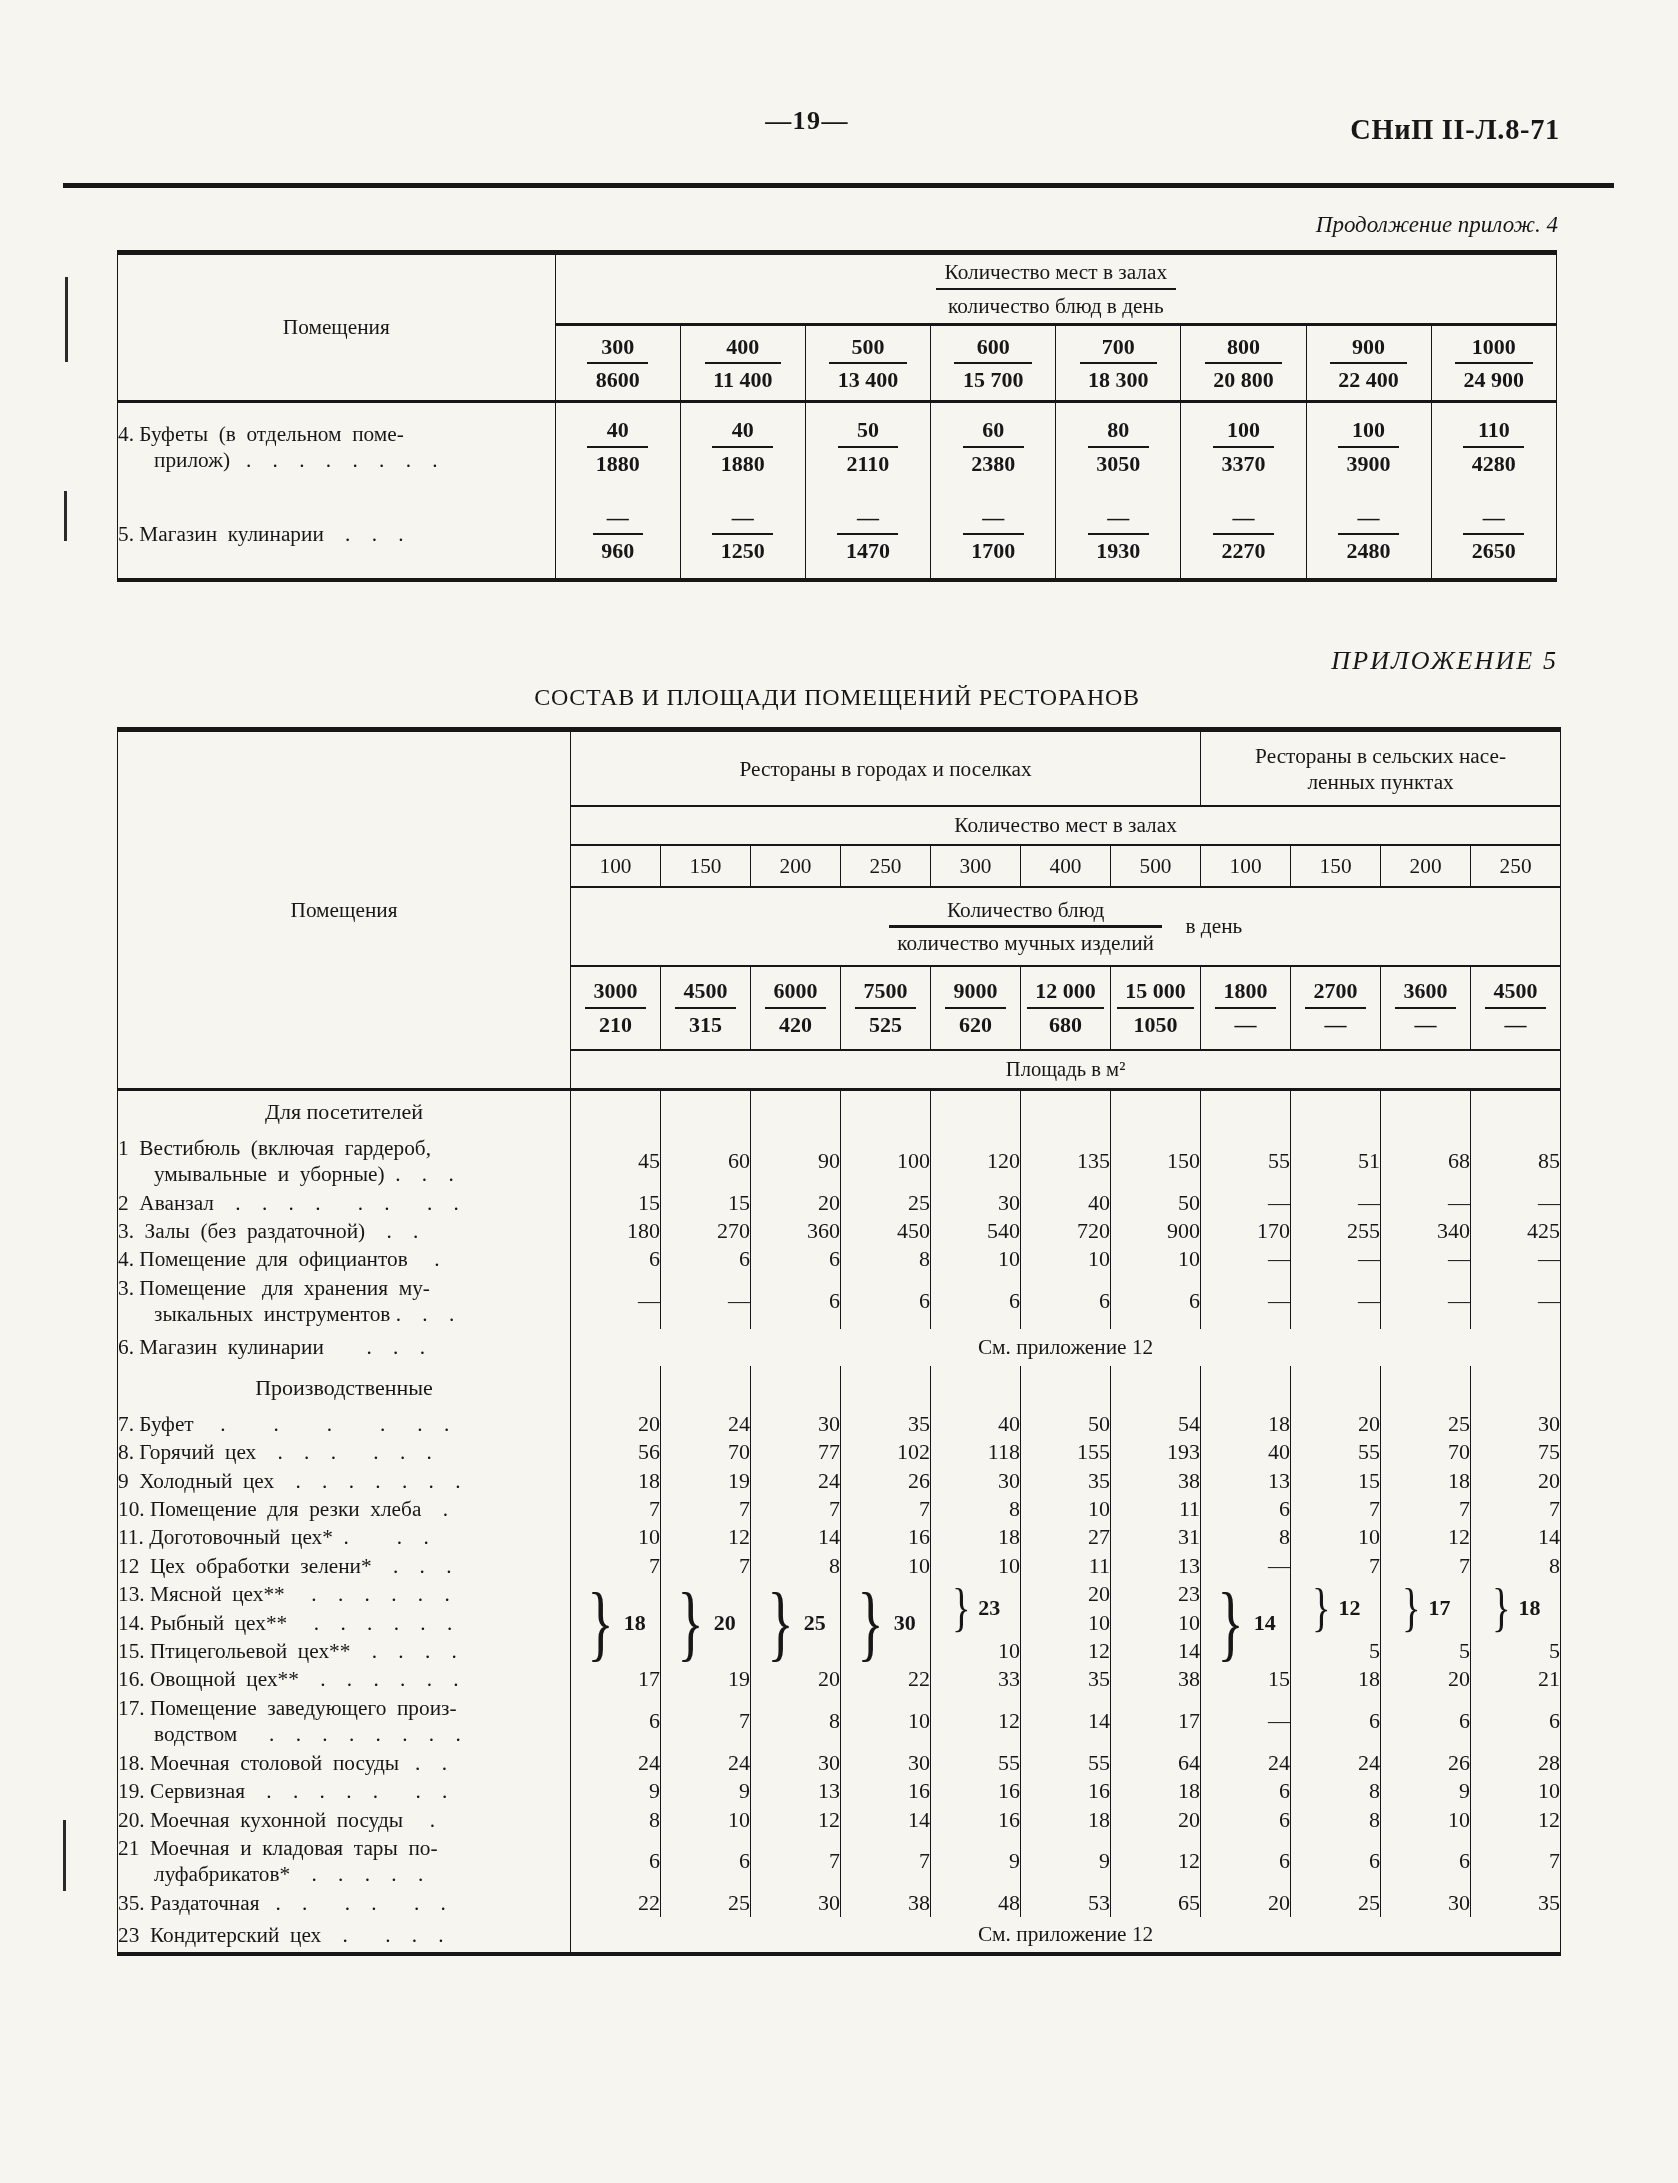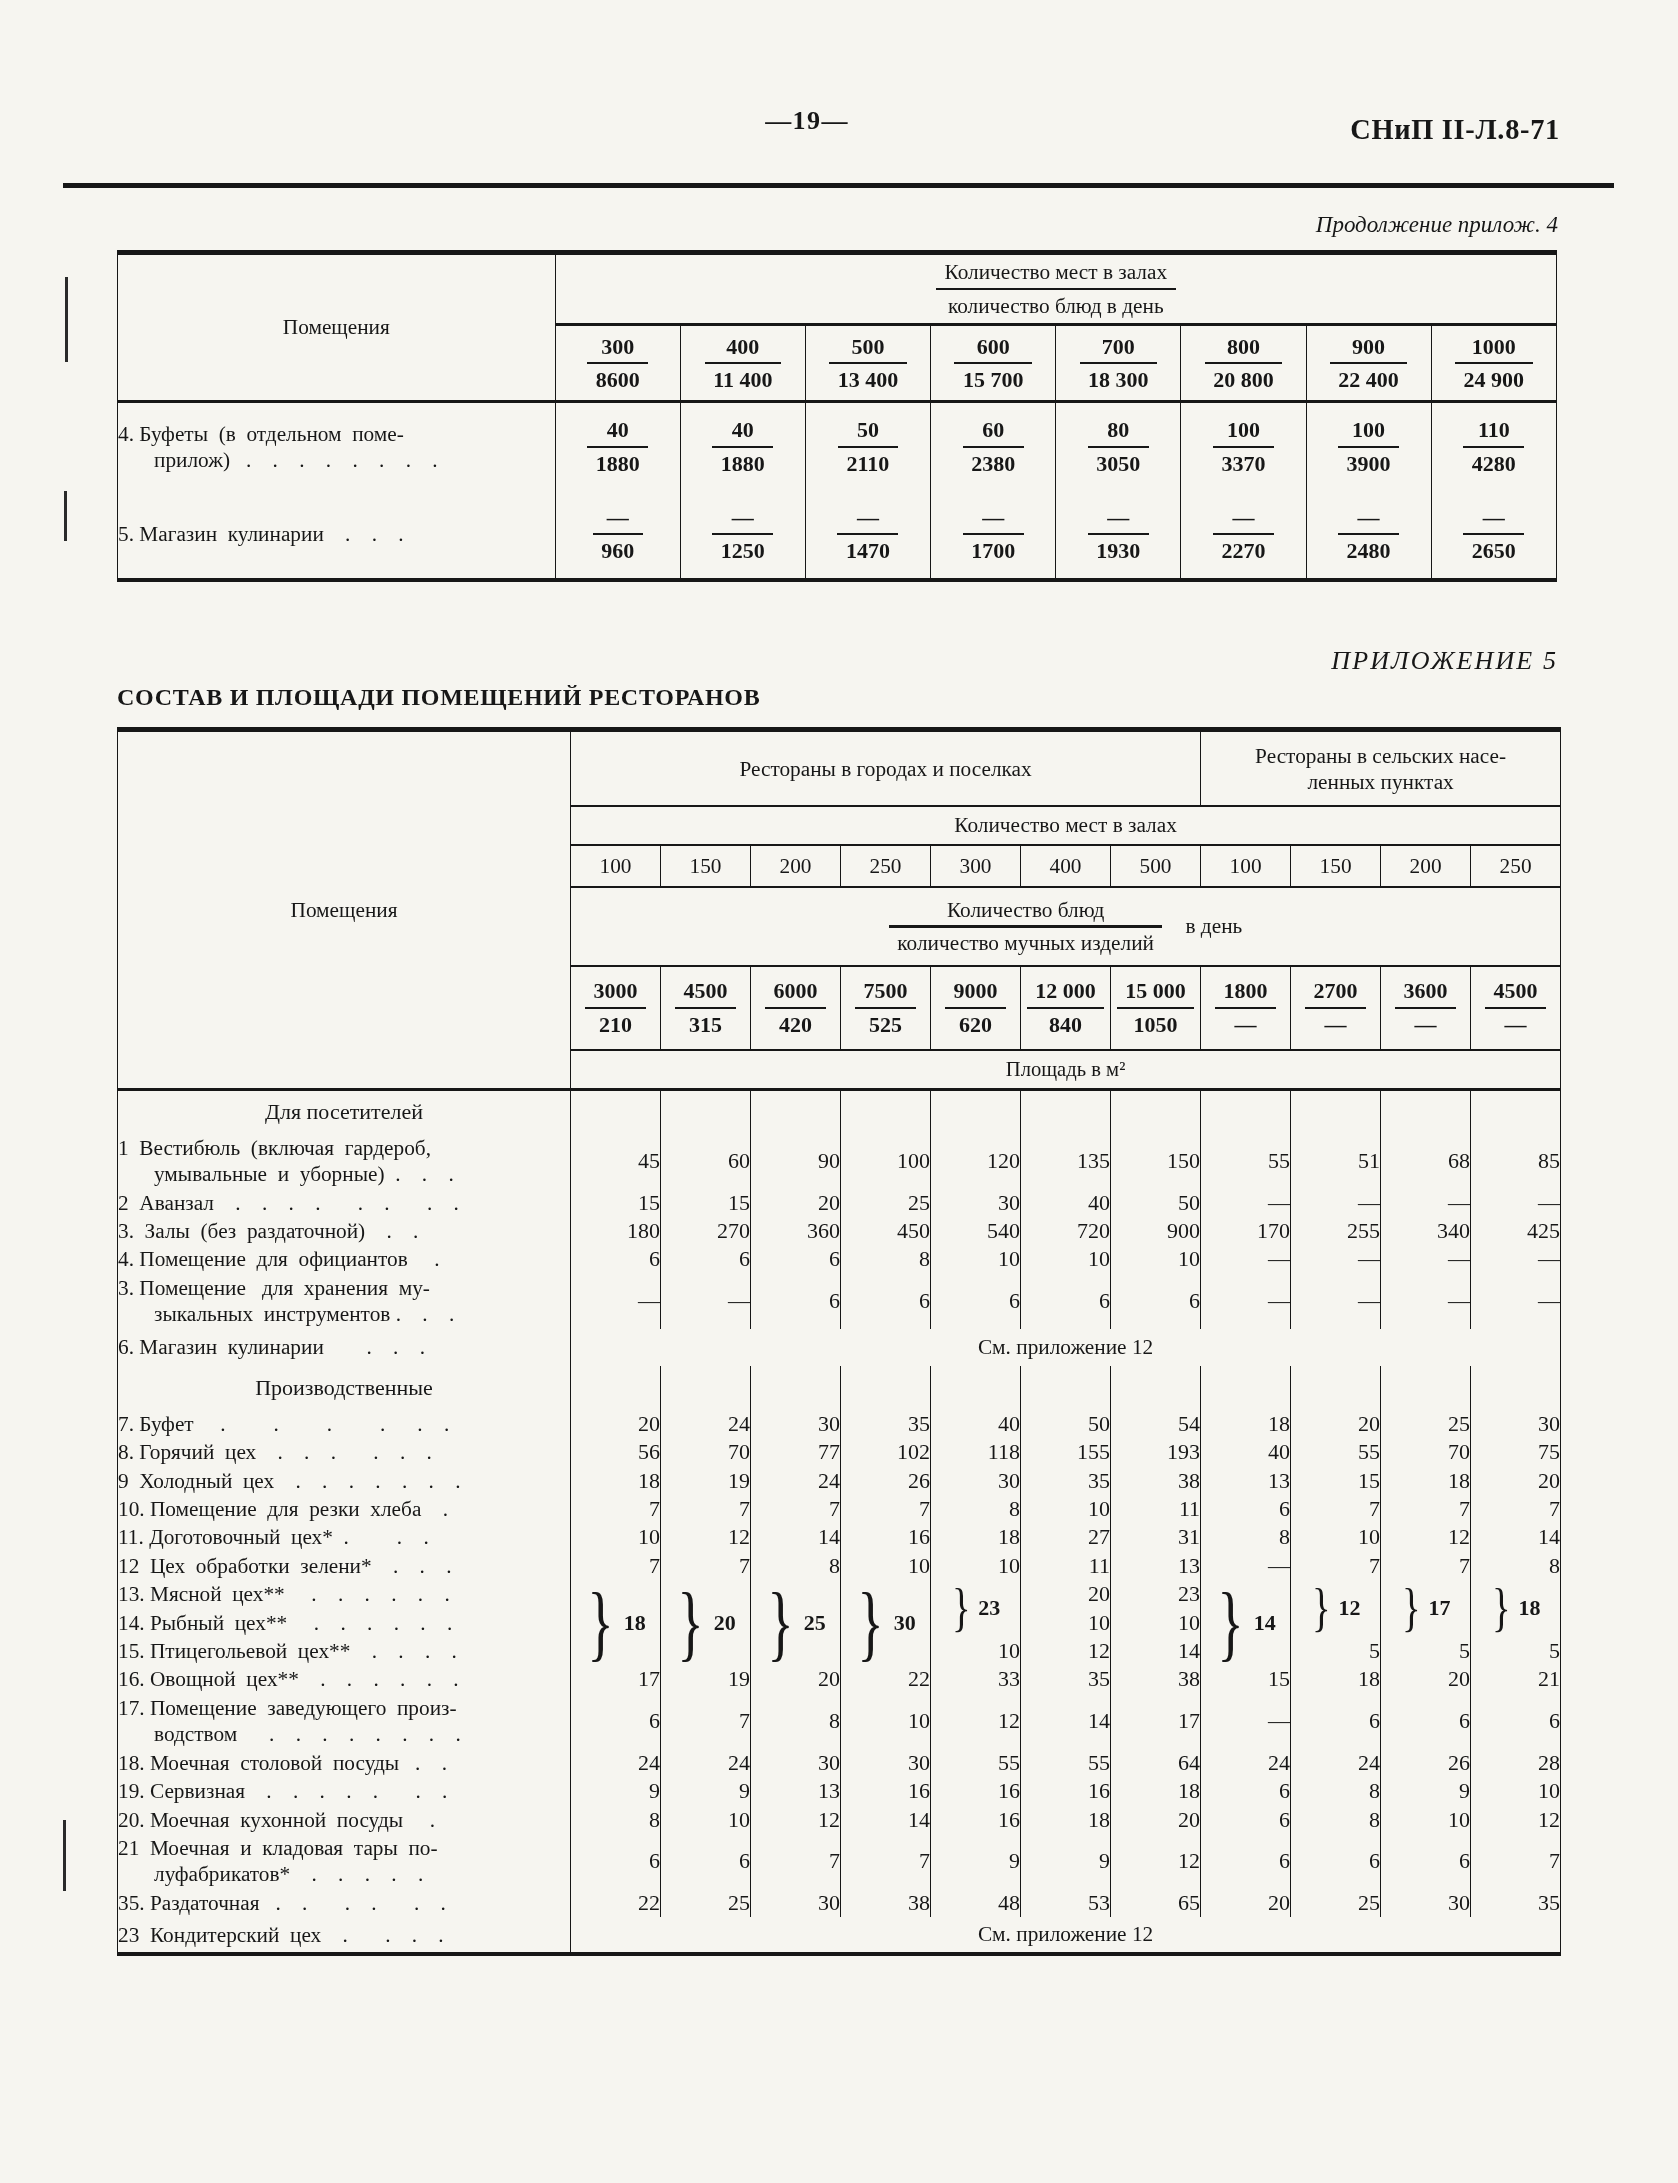--- a/index.html
+++ b/index.html
@@ -6,22 +6,22 @@
   #page{position:relative;width:1679px;height:2183px;background:#f6f5f0;
         font-family:"Liberation Serif","DejaVu Serif",serif;color:#171717;overflow:hidden;}
 
   
   .pnum{position:absolute;top:106px;left:0;width:1614px;text-align:center;
         font-size:26px;font-weight:700;letter-spacing:1.4px;}
   .dcode{position:absolute;top:114px;right:119px;font-size:28.4px;font-weight:700;letter-spacing:0.7px;}
   .hrule{position:absolute;top:183px;left:63px;width:1551px;height:5px;background:#171717;}
   .cnote{position:absolute;top:212px;right:121px;font-size:23px;font-style:italic;}
   .app5{position:absolute;top:646px;right:121px;font-size:26px;font-style:italic;letter-spacing:2.1px;}
-  .t2title{position:absolute;top:684px;left:117px;width:1440px;text-align:left;
-           font-size:24px;font-weight:700;letter-spacing:0.7px;}
+  .t2title{position:absolute;top:684px;left:117px;width:1440px;text-align:center;
+           font-size:24px;font-weight:400;letter-spacing:0.7px;}
 
   .t1wrap{position:absolute;top:250px;left:117px;}
   .t2wrap{position:absolute;top:727px;left:117px;}
 
   
   table.doc{border-collapse:collapse;table-layout:fixed;width:1440px;
             border:1.4px solid #171717;border-top-width:5px;border-bottom-width:4.3px;}
   table.doc th,table.doc td{padding:0;font-weight:normal;vertical-align:middle;}
 
   .lblh{font-size:21.3px;text-align:center;border-right:1.4px solid #171717;
@@ -328,21 +328,21 @@
                 <span class="fbot">525</span>
               </span></th>
             <th class="hnum" style="border-bottom: 2.8px solid rgb(23, 23, 23);"><span class="frstack fnum">
                 <span class="ftop">9000</span>
                 <span class="ln"></span>
                 <span class="fbot">620</span>
               </span></th>
             <th class="hnum" style="border-bottom: 2.8px solid rgb(23, 23, 23);"><span class="frstack fnum">
                 <span class="ftop">12 000</span>
                 <span class="ln"></span>
-                <span class="fbot">840</span>
+                <span class="fbot">680</span>
               </span></th>
             <th class="hnum" style="border-bottom: 2.8px solid rgb(23, 23, 23);"><span class="frstack fnum">
                 <span class="ftop">15 000</span>
                 <span class="ln"></span>
                 <span class="fbot">1050</span>
               </span></th>
             <th class="hnum" style="border-bottom: 2.8px solid rgb(23, 23, 23);"><span class="frstack fnum">
                 <span class="ftop">1800</span>
                 <span class="ln"></span>
                 <span class="fbot">—</span>

